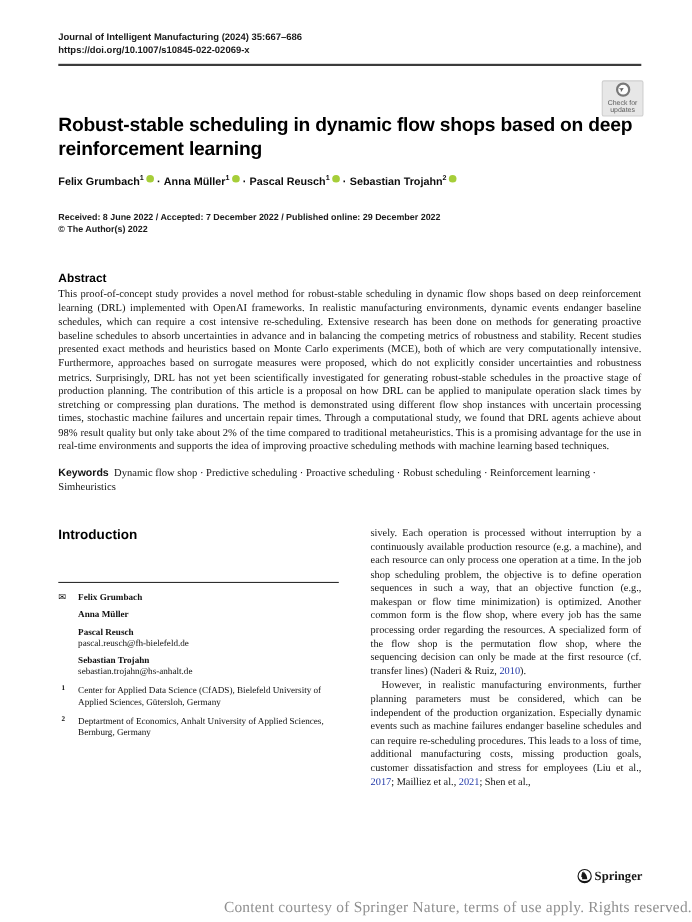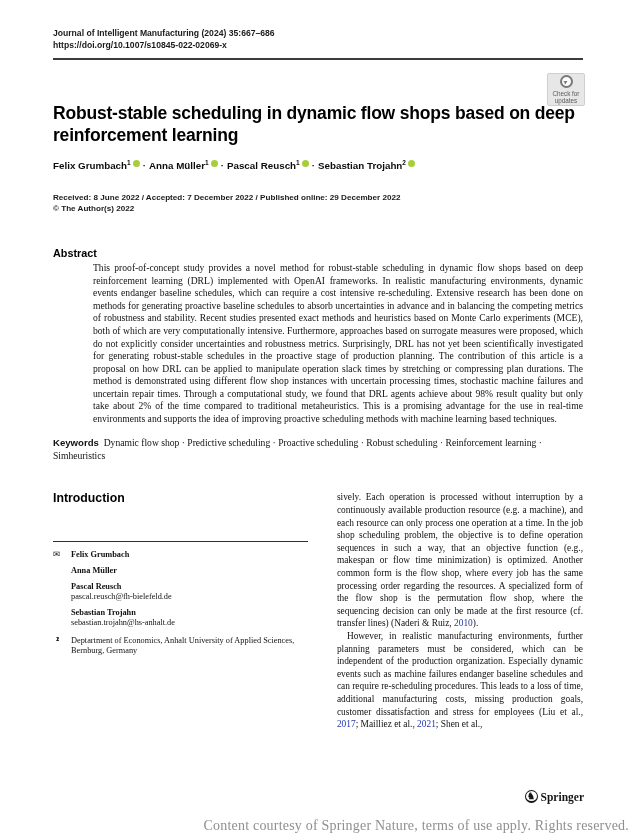--- a/index.html
+++ b/index.html
@@ -34,21 +34,21 @@
   .orcid { display:inline-block; width:7px; height:7px; border-radius:50%;
            background:var(--orcid_green,#a6ce39); margin-left:2px; position:relative; top:-2px; }
   .author-sep { padding:0 3px; }
 
   .dates { font-family:"Liberation Sans", sans-serif; font-weight:bold;
            font-size:8.1px; line-height:11px; margin-top:21px; color:#1a1a1a; }
 
   
   .abs-head { font-family:"Liberation Sans", sans-serif; font-weight:bold;
               font-size:10.8px; margin-top:33px; color:#000; }
-  .abs-body { font-size:9.6px; line-height:12.55px; text-align:justify; margin-top:3px;margin-left:40px; }
+  .abs-body { font-size:9.6px; line-height:12.55px; text-align:justify; margin-top:3px; }
 
   .keywords { font-size:9.6px; line-height:12.55px; margin-top:12px; }
   .kw-head { font-family:"Liberation Sans", sans-serif; font-weight:bold; font-size:9.6px; }
 
   
   .columns { display:flex; gap:26px; margin-top:29px; }
   .col-left { width:263px; }
   .col-right { width:251px; }
   .sec-head { font-family:"Liberation Sans", sans-serif; font-weight:bold;
               font-size:12.3px; color:#000; margin-bottom:17px; }
@@ -118,21 +118,21 @@
               <div class="fn-entry">
                 <div class="fn-name">Pascal Reusch</div>
                 <div>pascal.reusch@fh-bielefeld.de</div>
               </div>
               <div class="fn-entry">
                 <div class="fn-name">Sebastian Trojahn</div>
                 <div>sebastian.trojahn@hs-anhalt.de</div>
               </div>
             </div>
           <div>
-              <div class="aff-entry"><span class="aff-mark">1</span></div>
+              <div class="aff-entry"><span class="aff-mark">1</span><span>Center for Applied Data Science (CfADS), Bielefeld University of Applied Sciences, Gütersloh, Germany</span></div>
               <div class="aff-entry"><span class="aff-mark">2</span><span>Deptartment of Economics, Anhalt University of Applied Sciences, Bernburg, Germany</span></div>
             </div>
         </div>
       </div>
 
       <div class="col-right">
         <p class="colp"><span>sively. Each operation is processed without interruption by a continuously available production resource (e.g. a machine), and each resource can only process one operation at a time. In the job shop scheduling problem, the objective is to define operation sequences in such a way, that an objective function (e.g., makespan or flow time minimization) is optimized. Another common form is the flow shop, where every job has the same processing order regarding the resources. A specialized form of the flow shop is the permutation flow shop, where the sequencing decision can only be made at the first resource (cf. transfer lines) (Naderi &amp; Ruiz, </span><span class="cite">2010</span><span>).</span></p>
         <p class="colp indent"><span>However, in realistic manufacturing environments, further planning parameters must be considered, which can be independent of the production organization. Especially dynamic events such as machine failures endanger baseline schedules and can require re-scheduling procedures. This leads to a loss of time, additional manufacturing costs, missing production goals, customer dissatisfaction and stress for employees (Liu et al., </span><span class="cite">2017</span><span>; Mailliez et al., </span><span class="cite">2021</span><span>; Shen et al.,</span></p>
       </div>
     </div>

